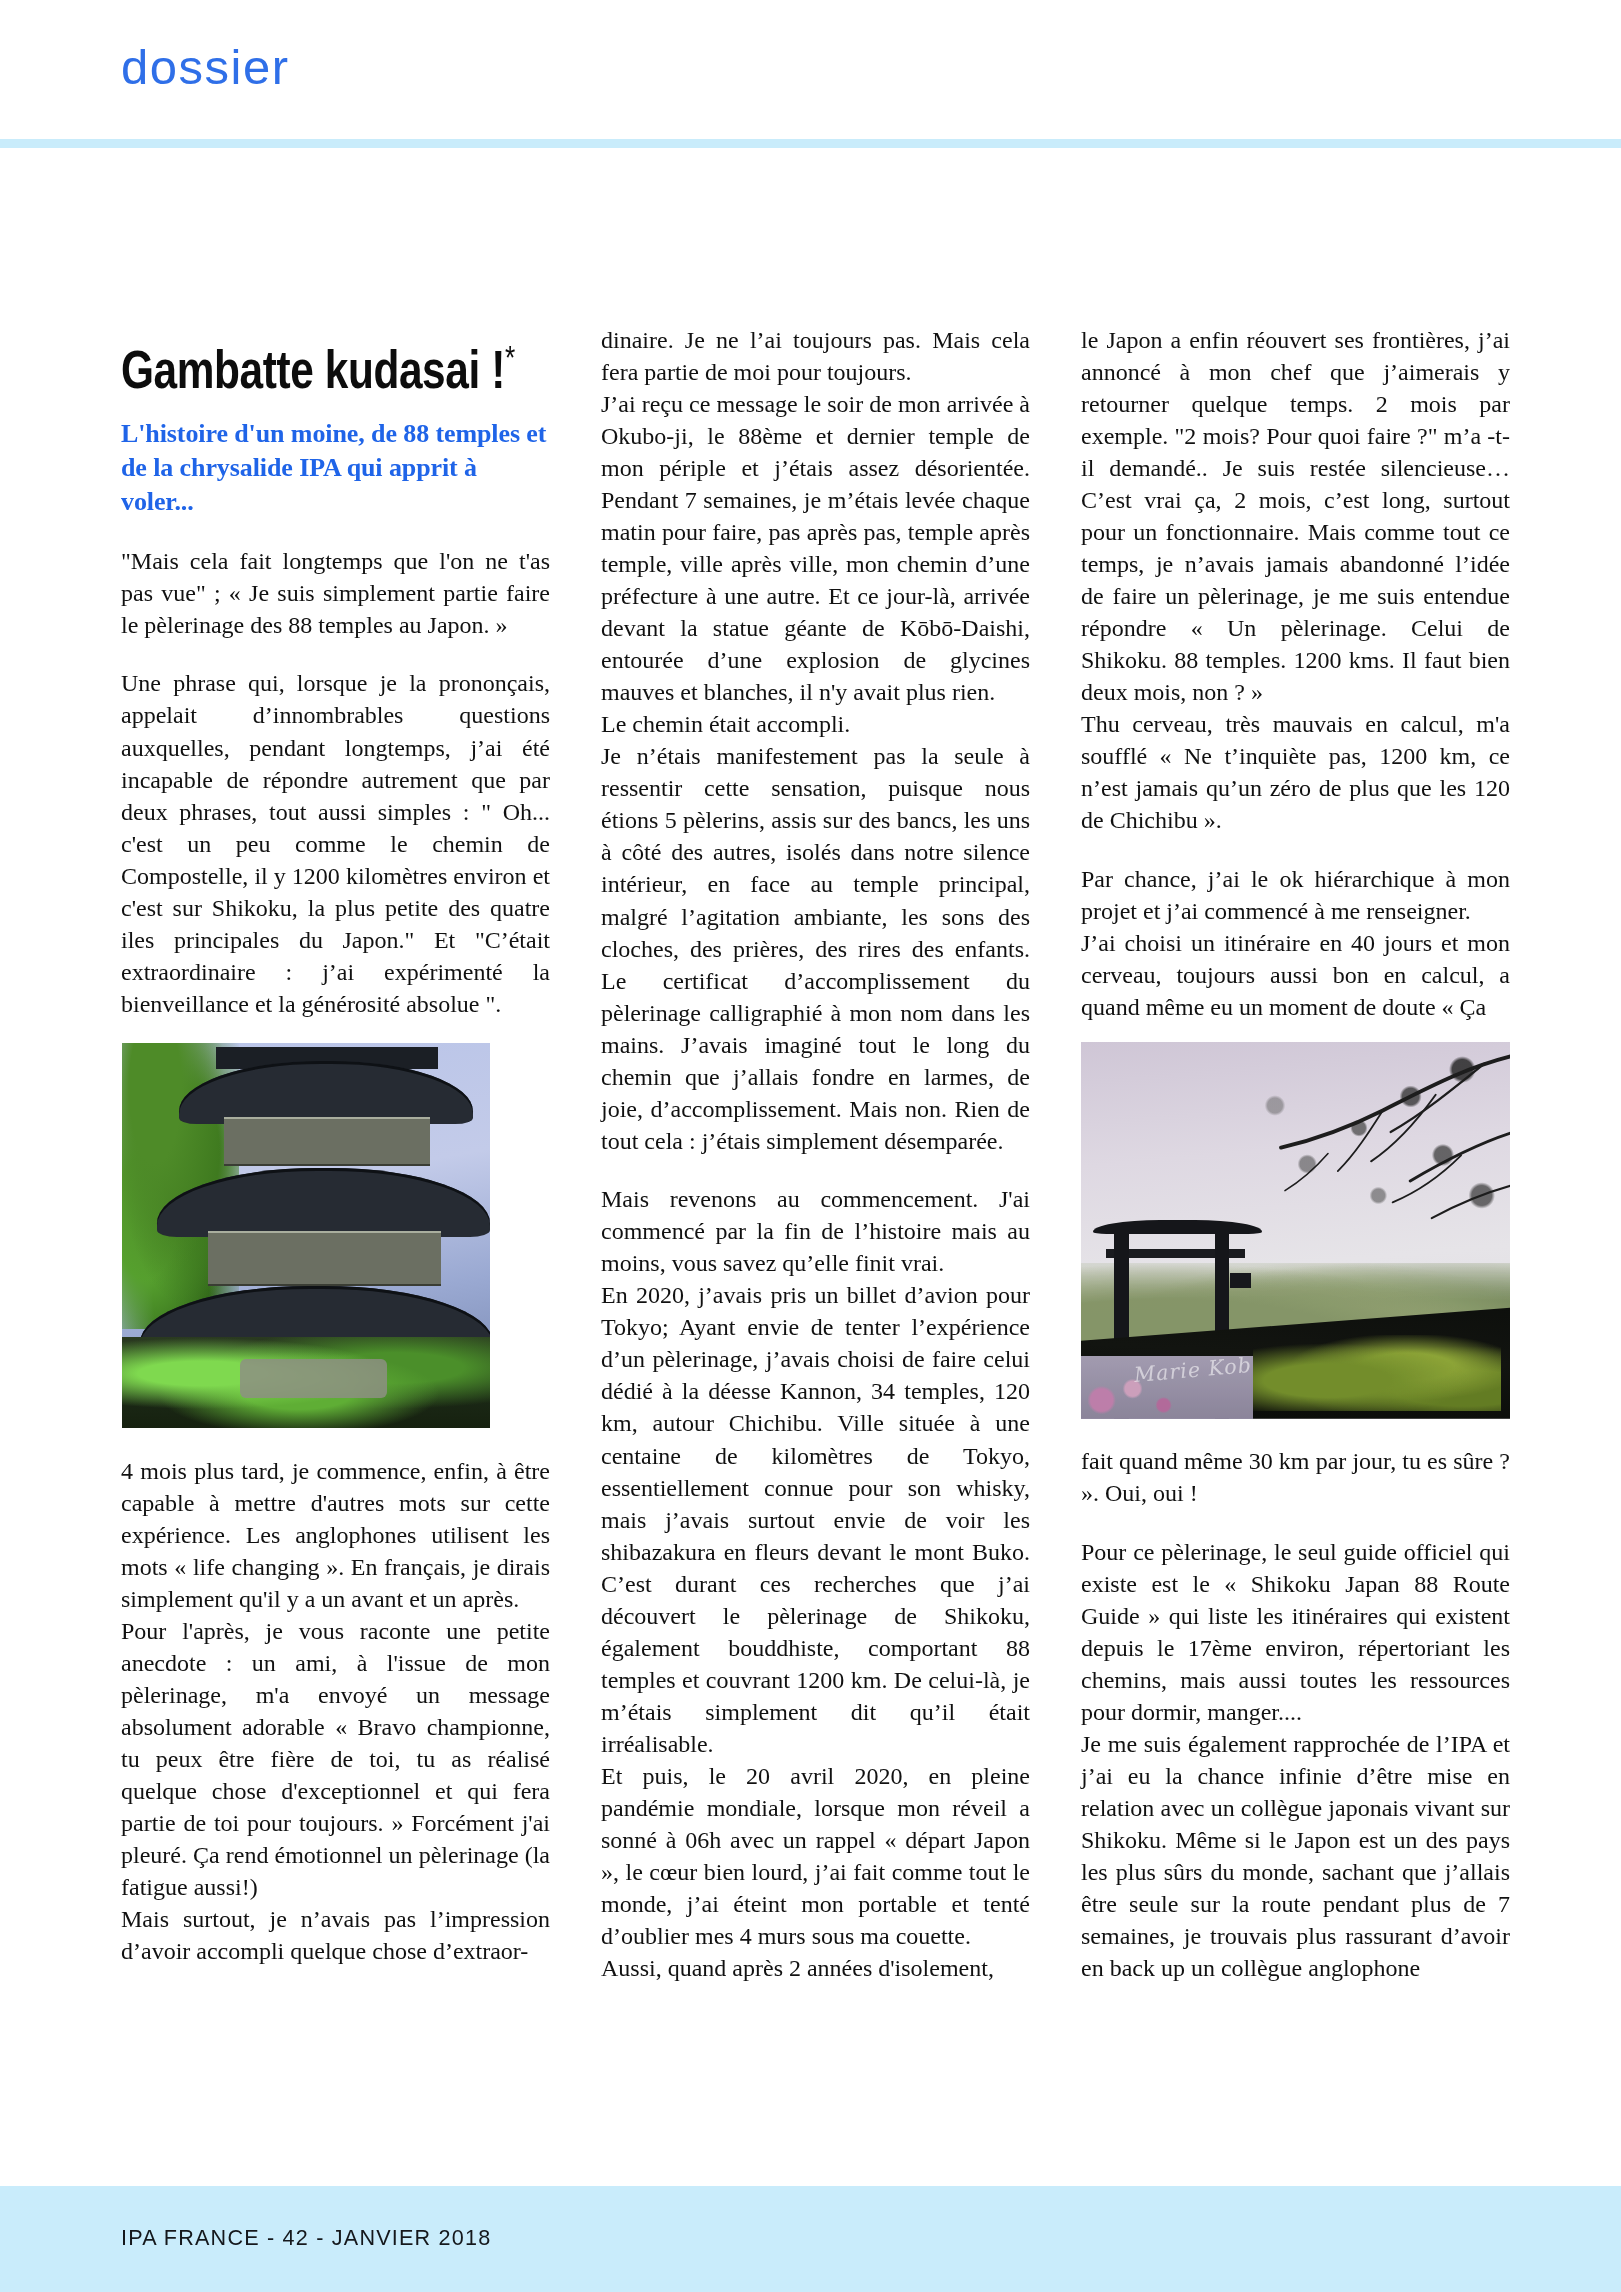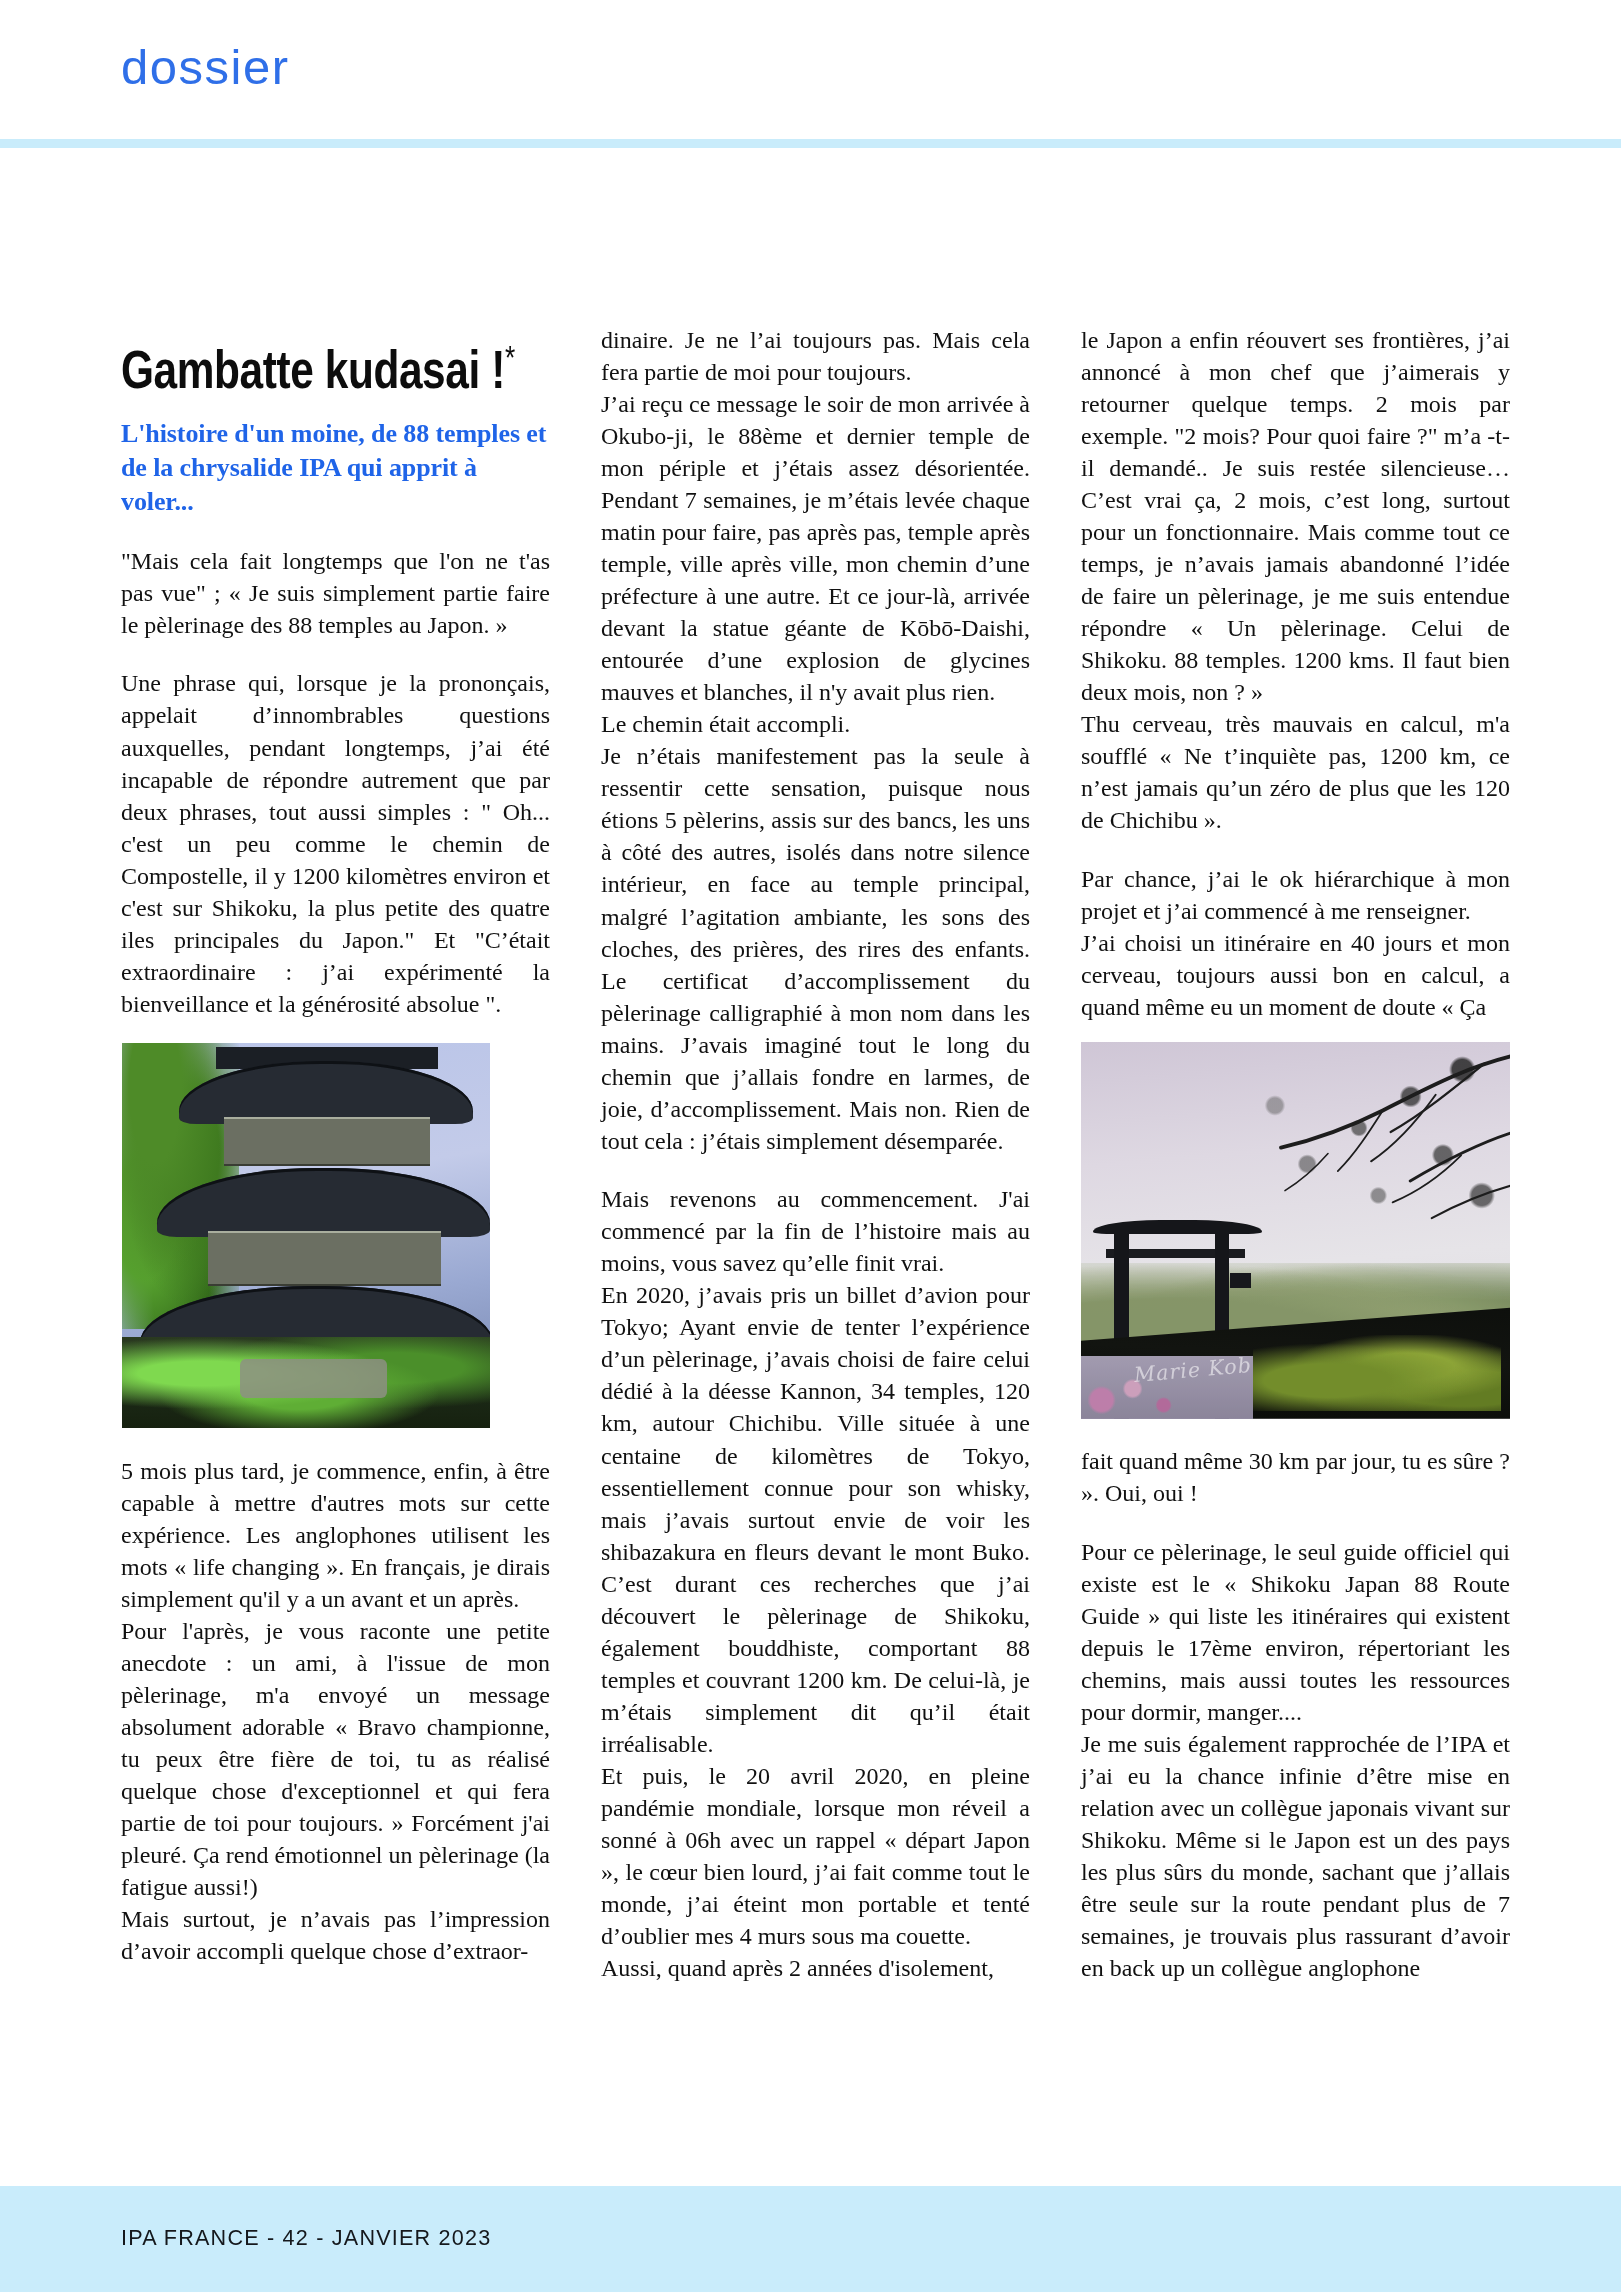--- a/index.html
+++ b/index.html
@@ -305,21 +305,21 @@
       <div class="pagoda-body-dark d1"></div>
       <div class="pagoda-roof r1"></div>
       <div class="pagoda-band b1"></div>
       <div class="pagoda-roof r2"></div>
       <div class="pagoda-band b2"></div>
       <div class="pagoda-roof r3"></div>
       <div class="pagoda-base"></div>
       <div class="pagoda-stone"></div>
     </figure>
 
-    <p class="body gap-before">5 mois plus tard, je commence, enfin, à être capable à mettre d'autres mots sur cette expérience. Les anglophones utilisent les mots « life changing ». En français, je dirais simplement qu'il y a un avant et un après.</p>
+    <p class="body gap-before">4 mois plus tard, je commence, enfin, à être capable à mettre d'autres mots sur cette expérience. Les anglophones utilisent les mots « life changing ». En français, je dirais simplement qu'il y a un avant et un après.</p>
     <p class="body">Pour l'après, je vous raconte une petite anecdote : un ami, à l'issue de mon pèlerinage, m'a envoyé un message absolument adorable « Bravo championne, tu peux être fière de toi, tu as réalisé quelque chose d'exceptionnel et qui fera partie de toi pour toujours. » Forcément j'ai pleuré. Ça rend émotionnel un pèlerinage (la fatigue aussi!)</p>
     <p class="body">Mais surtout, je n’avais pas l’impression d’avoir accompli quelque chose d’extraor-</p>
   </div>
 
   <div class="col">
     <p class="body">dinaire. Je ne l’ai toujours pas. Mais cela fera partie de moi pour toujours.</p>
     <p class="body">J’ai reçu ce message le soir de mon arrivée à Okubo-ji, le 88ème et dernier temple de mon périple et j’étais assez désorientée. Pendant 7 semaines, je m’étais levée chaque matin pour faire, pas après pas, temple après temple, ville après ville, mon chemin d’une préfecture à une autre. Et ce jour-là, arrivée devant la statue géante de Kōbō-Daishi, entourée d’une explosion de glycines mauves et blanches, il n'y avait plus rien.</p>
     <p class="body">Le chemin était accompli.</p>
     <p class="body">Je n’étais manifestement pas la seule à ressentir cette sensation, puisque nous étions 5 pèlerins, assis sur des bancs, les uns à côté des autres, isolés dans notre silence intérieur, en face au temple principal, malgré l’agitation ambiante, les sons des cloches, des prières, des rires des enfants. Le certificat d’accomplissement du pèlerinage calligraphié à mon nom dans les mains. J’avais imaginé tout le long du chemin que j’allais fondre en larmes, de joie, d’accomplissement. Mais non. Rien de tout cela : j’étais simplement désemparée.</p>
     <p class="body gap-before">Mais revenons au commencement. J'ai commencé par la fin de l’histoire mais au moins, vous savez qu’elle finit vrai.</p>
@@ -364,14 +364,14 @@
       <div class="photo-signature">Marie Kob</div>
     </figure>
 
     <p class="body gap-before">fait quand même 30 km par jour, tu es sûre ? ». Oui, oui !</p>
     <p class="body gap-before">Pour ce pèlerinage, le seul guide officiel qui existe est le « Shikoku Japan 88 Route Guide » qui liste les itinéraires qui existent depuis le 17ème environ, répertoriant les chemins, mais aussi toutes les ressources pour dormir, manger....</p>
     <p class="body">Je me suis également rapprochée de l’IPA et j’ai eu la chance infinie d’être mise en relation avec un collègue japonais vivant sur Shikoku. Même si le Japon est un des pays les plus sûrs du monde, sachant que j’allais être seule sur la route pendant plus de 7 semaines, je trouvais plus rassurant d’avoir en back up un collègue anglophone</p>
   </div>
 </div>
 
 <div class="footer-band"></div>
-<div class="footer-text"><span>IPA FRANCE - </span><span class="pageno">42</span><span> -  JANVIER 2023</span></div>
+<div class="footer-text"><span>IPA FRANCE - </span><span class="pageno">42</span><span> -  JANVIER 2018</span></div>
 
 
 </body></html>

